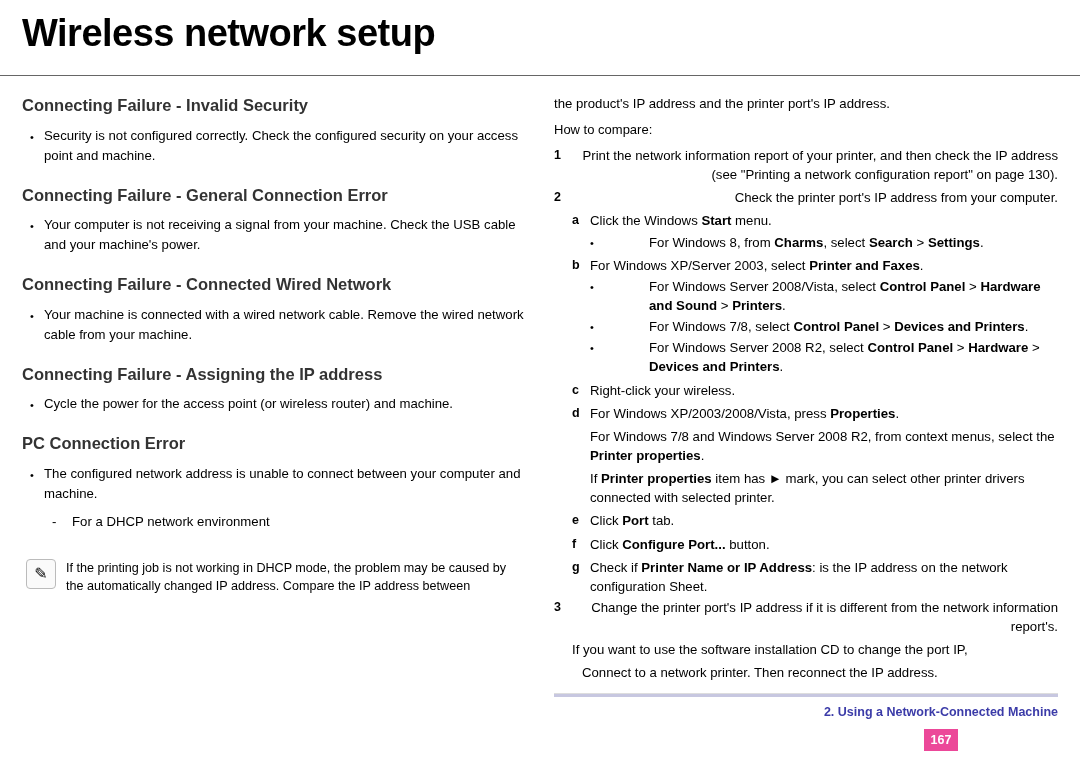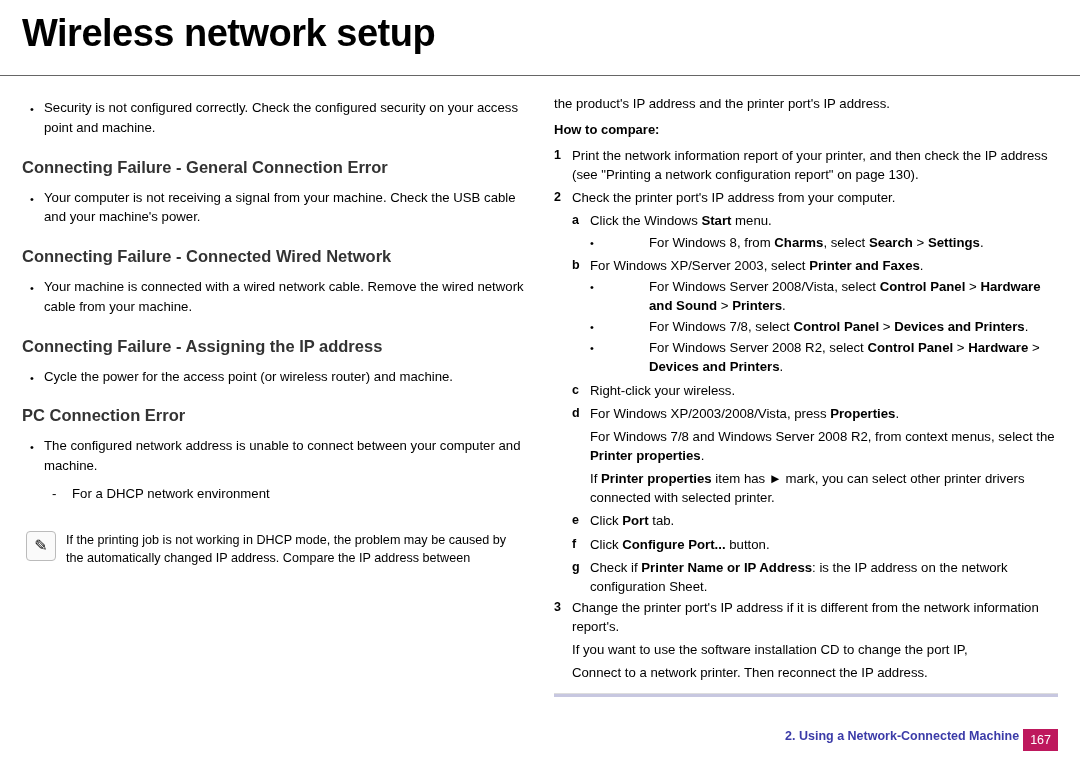--- a/index.html
+++ b/index.html
@@ -69,33 +69,33 @@
     height: 30px;
     flex-shrink: 0;
     border: 1px solid #bbb;
     border-radius: 4px;
     margin-right: 10px;
     display:flex;align-items:center;justify-content:center;
     font-size:16px;
     background:#fafafa;
   }
   .note-text { flex: 1; font-size: 12.6px; line-height: 1.45; }
-  .howto { font-weight: 700; margin: 8px 0 6px 0; font-size: 13px; }
+  .howto { font-weight: 400; margin: 8px 0 6px 0; font-size: 13px; }
   .num-item {
     display: flex;
     margin: 2px 0 4px 0;
   }
   .num-item .num {
     width: 18px;
     flex-shrink: 0;
     font-weight: 700;
     font-size: 12.5px;
     text-align:left;
   }
-  .num-item .txt { flex: 1; }
+  .num-item .txt { flex: 1; text-align: right; }
   .alpha-item {
     display: flex;
     margin: 4px 0 2px 18px;
   }
   .alpha-item .alpha {
     width: 18px;
     flex-shrink: 0;
     font-weight: 700;
     font-size: 12.5px;
   }
@@ -114,42 +114,44 @@
     margin-top: 10px;
     border-top: 1px solid #ddd;
     border-bottom: 3px solid #c7c7e0;
     height: 4px;
   }
   .footer {
     position: absolute;
     bottom: 12px;
     right: 22px;
     display: flex;
-    align-items: flex-start;
-    gap: 4px;
-    font-size: 12.5px;
+    align-items: center;
+    gap: 10px;
+    font-size: 12.5px;
+    flex-direction: column;
   }
   .footer-text { color: #3b3ba8; font-weight: 700; }
   .page-num {
-    background: #be185d;
+    background: #ec4899;
     color: #fff;
-    font-weight: 400;
+    font-weight: 700;
     padding: 4px 7px;
     font-size: 12.5px;
   }
 </style>
 </head>
 <body>
 
 <div class="page-title">Wireless network setup</div>
 
 <div class="columns">
 
   <div class="col col-left">
 
+    <h2 class="sect first">Connecting Failure - Invalid Security</h2>
     <div class="bullet">
       <span class="dot">•</span>
       <span class="txt">Security is not configured correctly. Check the configured security on your access point and machine.</span>
     </div>
 
     <h2 class="sect">Connecting Failure - General Connection Error</h2>
     <div class="bullet">
       <span class="dot">•</span>
       <span class="txt">Your computer is not receiving a signal from your machine. Check the USB cable and your machine's power.</span>
     </div>
@@ -273,21 +275,21 @@
         <span>Check if </span><b>Printer Name or IP Address</b><span>: is the IP address on the network configuration Sheet.</span>
       </span>
     </div>
 
     <div class="num-item">
       <span class="num">3</span>
       <span class="txt">Change the printer port's IP address if it is different from the network information report's.</span>
     </div>
 
     <div style="margin-left:18px;margin-top:4px">If you  want to use the software installation CD to change the port IP,</div>
-    <div style="margin-left:18px;margin-top:4px">Connect to a network printer. Then reconnect the IP address.</div>
+    <div style="margin-left:28px;margin-top:4px">Connect to a network printer. Then reconnect the IP address.</div>
 
     <div class="col-sep"></div>
   </div>
 
 </div>
 
 <div class="footer">
   <span class="footer-text">2.  Using a Network-Connected Machine</span>
   <span class="page-num">167</span>
 </div>

